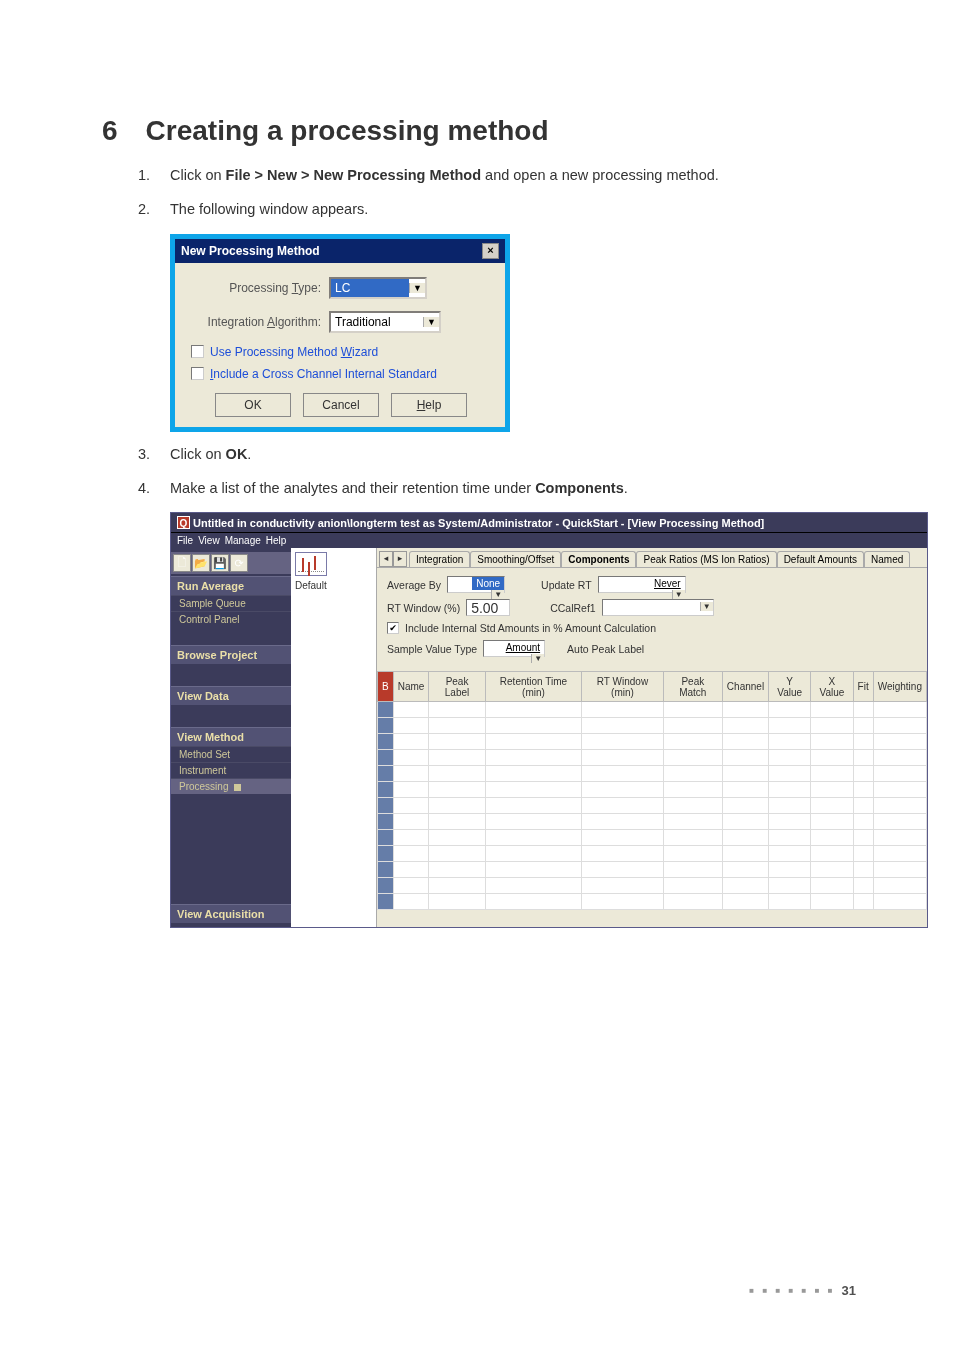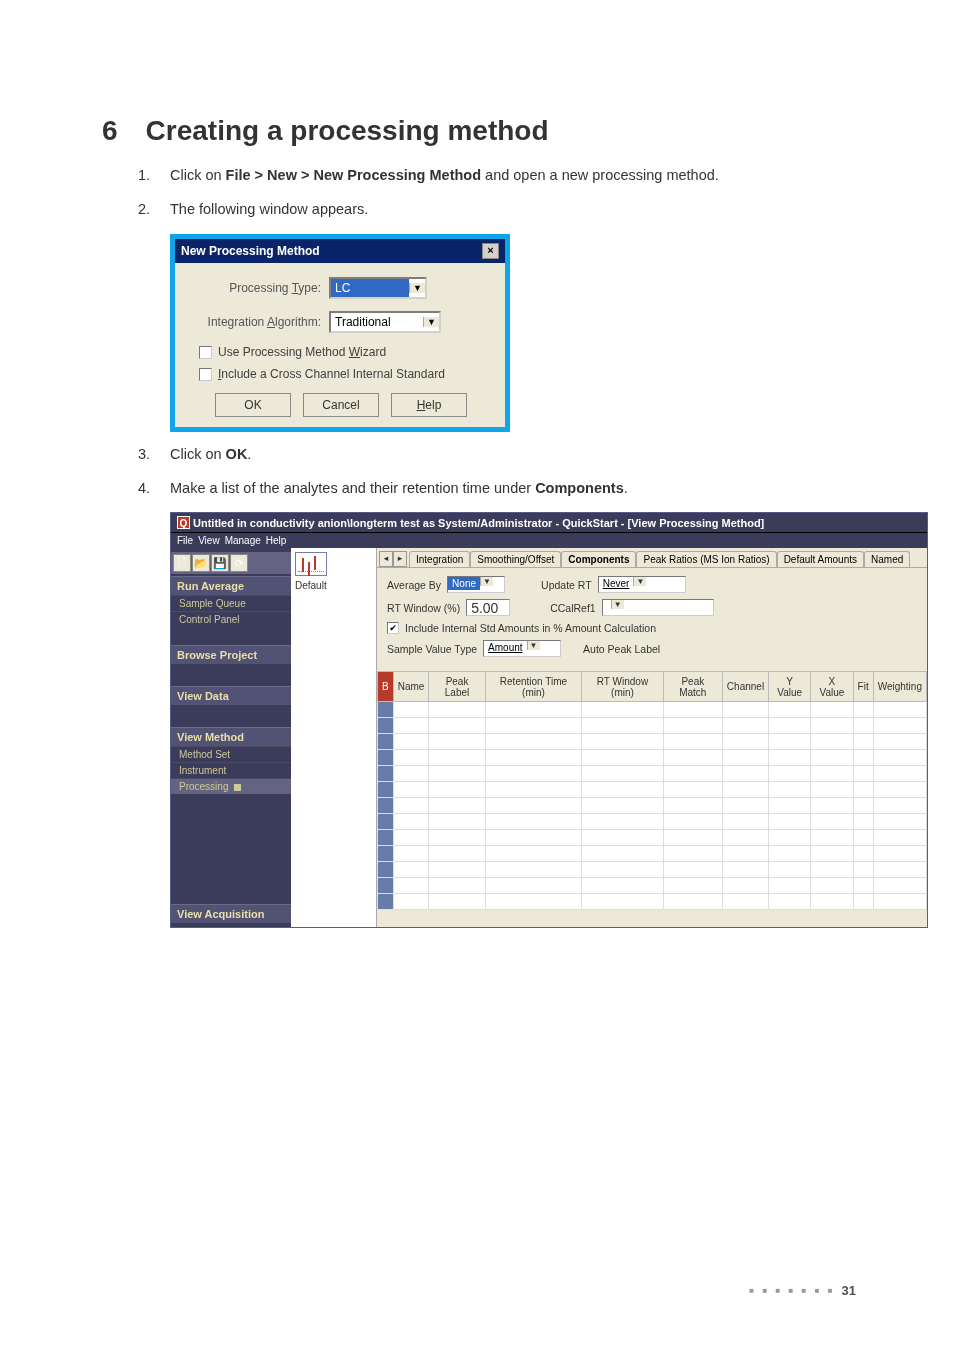--- a/index.html
+++ b/index.html
@@ -107,25 +107,25 @@
     }
     .dlg-row .combo .caret {
       width: 16px;
       text-align: center;
       border-left: 1px solid #aaa;
       background: #ece9d8;
       font-size: 9px;
       color: #000;
     }
     .dlg-check {
-      margin: 8px 0 6px 10px;
+      margin: 8px 0 6px 2px;
       font-size: 12px;
-      color: #404040;
-      display: flex;
-      align-items: flex-end;
+      color: #1d4ed8;
+      display: flex;
+      align-items: flex-start;
       gap: 6px;
     }
     .dlg-check .box {
       width: 13px;
       height: 13px;
       border: 1px inset #ccc;
       background: #fff;
     }
     .dlg-buttons {
       display: flex;
@@ -323,24 +323,25 @@
       border: 1px inset #ccc;
       background: #fff;
       padding: 1px 4px;
       font-size: 14px;
       height: 17px;
       display: flex;
       align-items: center;
     }
     .frow .fselect {
       display: flex;
-      align-items: flex-start;
+      align-items: flex-end;
       border: 1px inset #ccc;
       background: #fff;
       height: 17px;
+      flex-direction: column;
     }
     .frow .fselect .val {
       padding: 1px 4px;
       font-size: 10px;
       background: #316ac5;
       color: #fff;
     }
     .frow .fselect .val.plain { background: #fff; color: #000; text-decoration: underline; }
     .frow .fselect .car {
       width: 13px;
@@ -546,21 +547,21 @@
               <span class="val plain"></span>
               <span class="car">▼</span>
             </div>
           </div>
           <div class="frow">
             <span class="chk">✔</span>
             <span>Include Internal Std Amounts in % Amount Calculation</span>
           </div>
           <div class="frow">
             <span class="flabel">Sample Value Type</span>
-            <div class="fselect" style="width:78px;">
+            <div class="fselect" style="width:62px;">
               <span class="val plain">Amount</span>
               <span class="car">▼</span>
             </div>
             <span style="margin-left:16px;" class="flabel">Auto Peak Label</span>
           </div>
         </div>
         <table class="grid">
           <tbody>
               <tr>
             <th style="background:#b83a2a;color:#fff;width:12px;">B</th>

